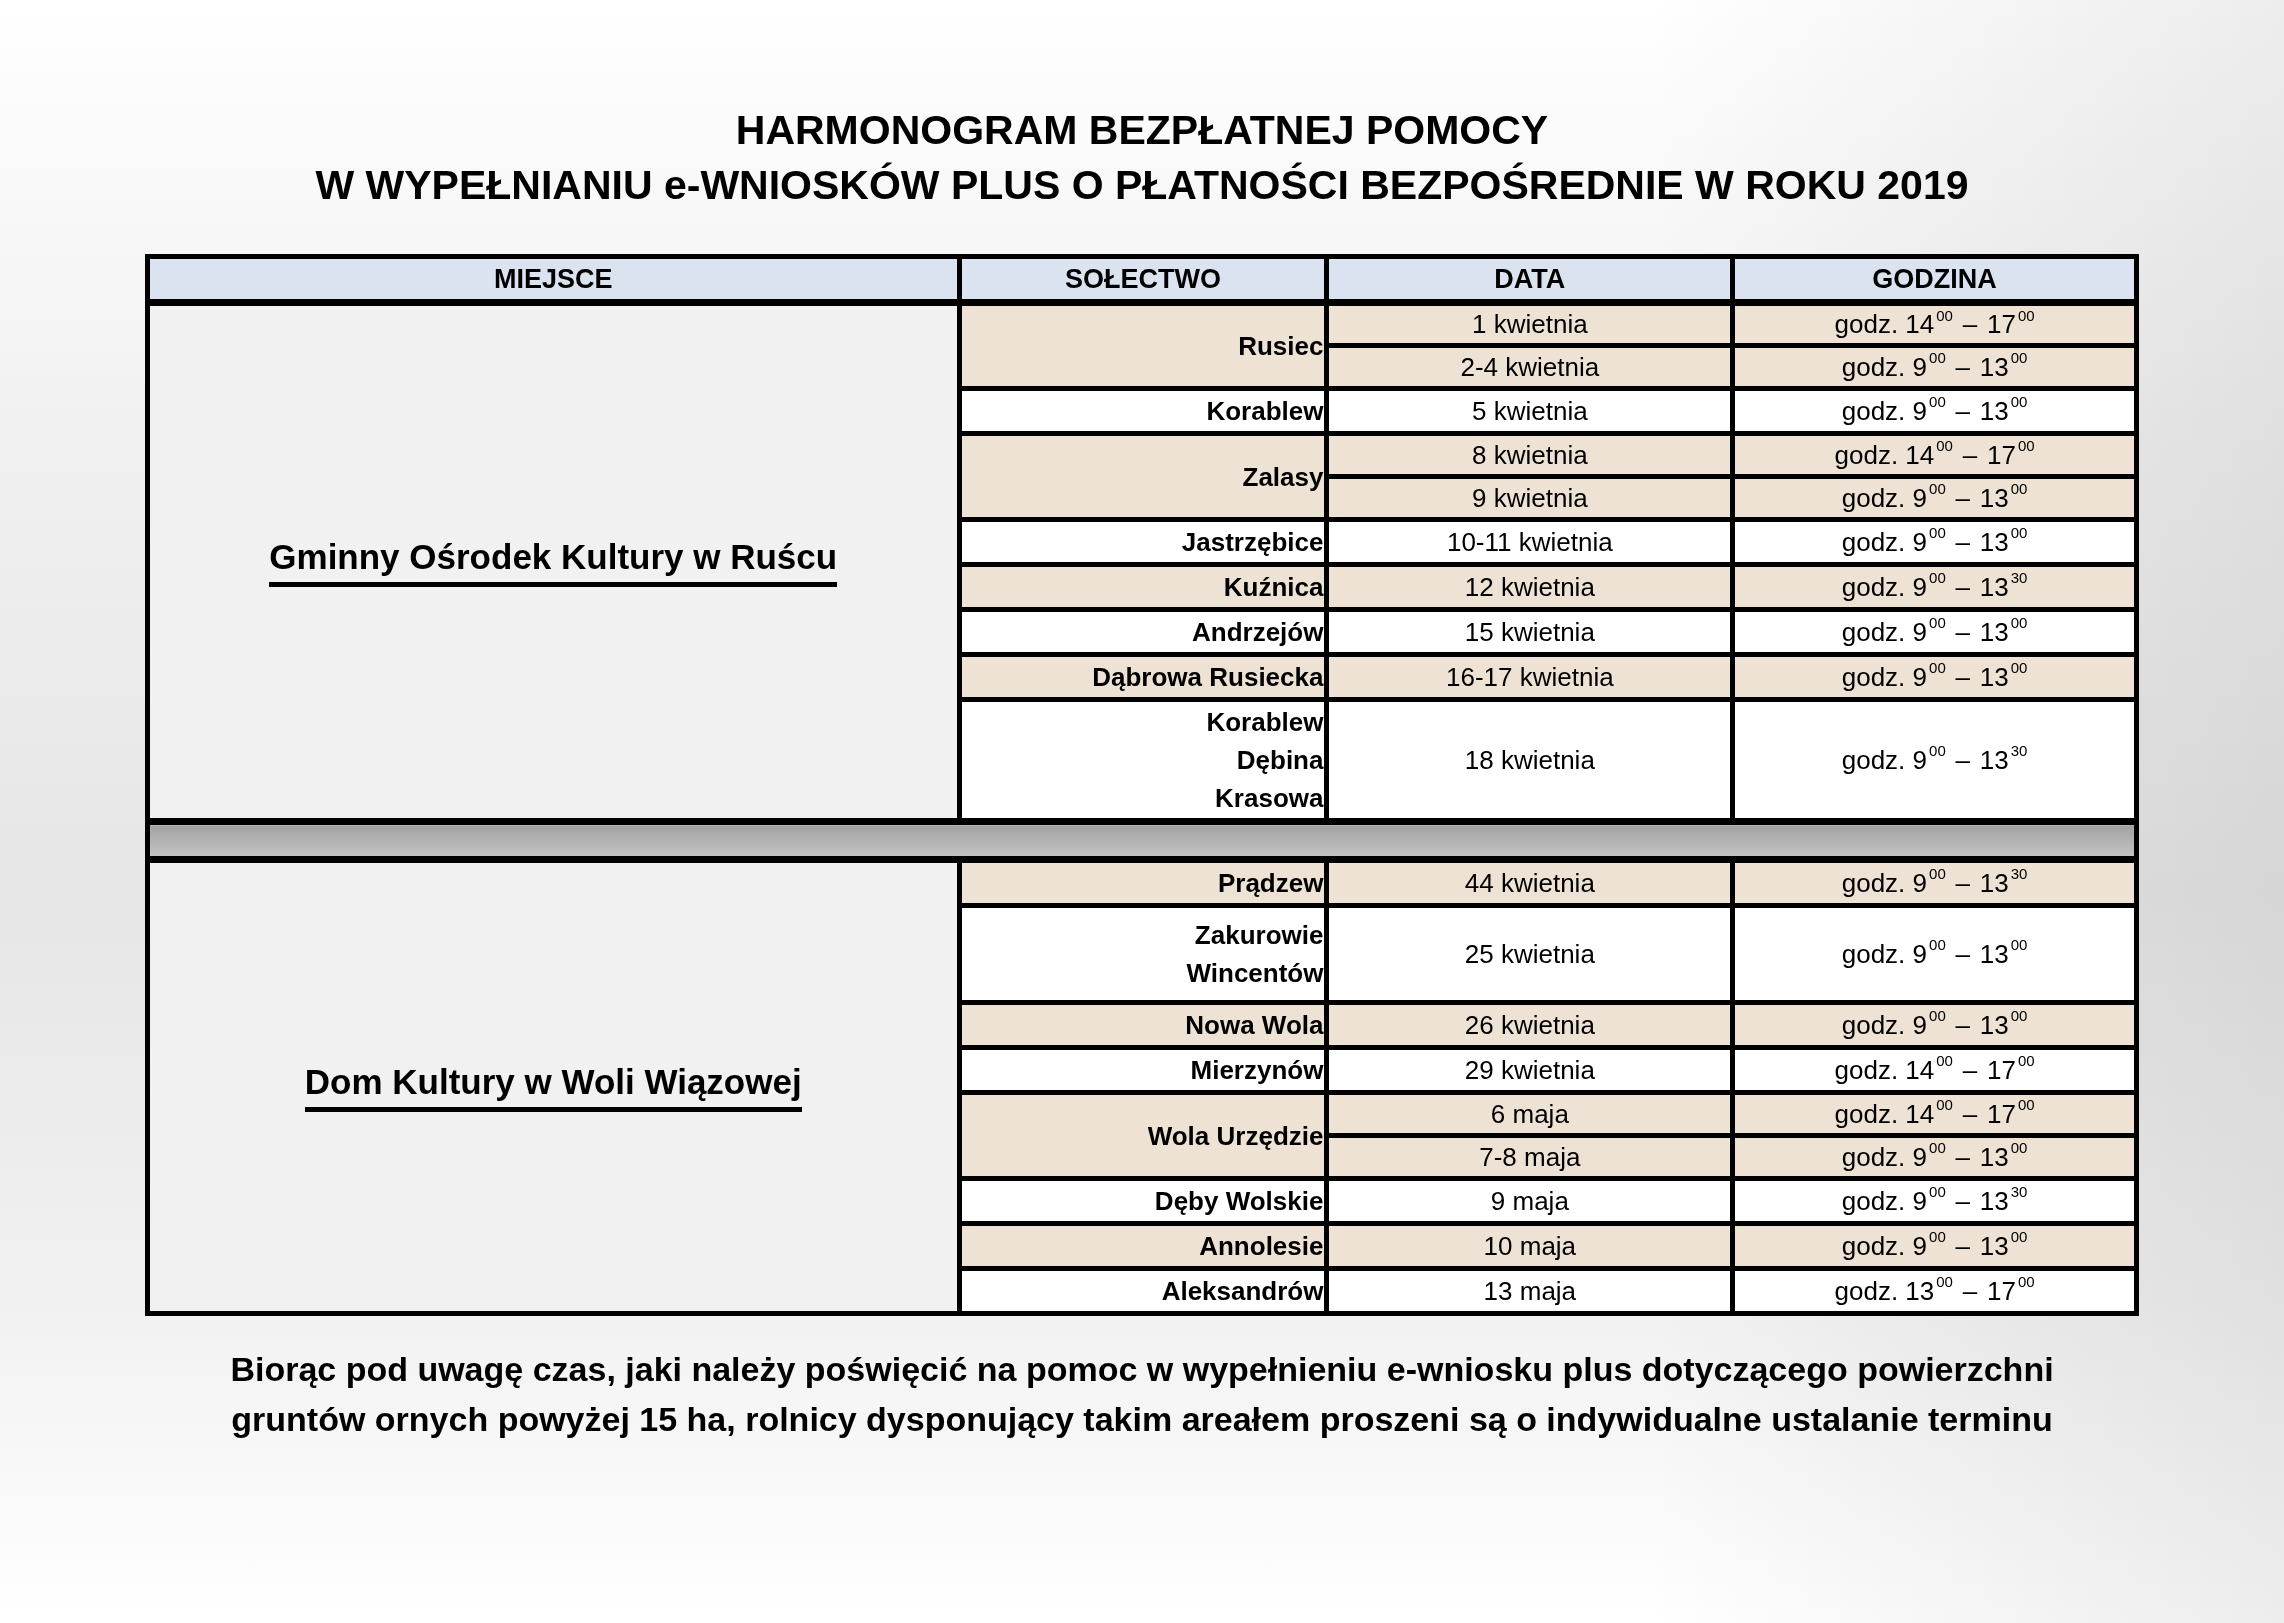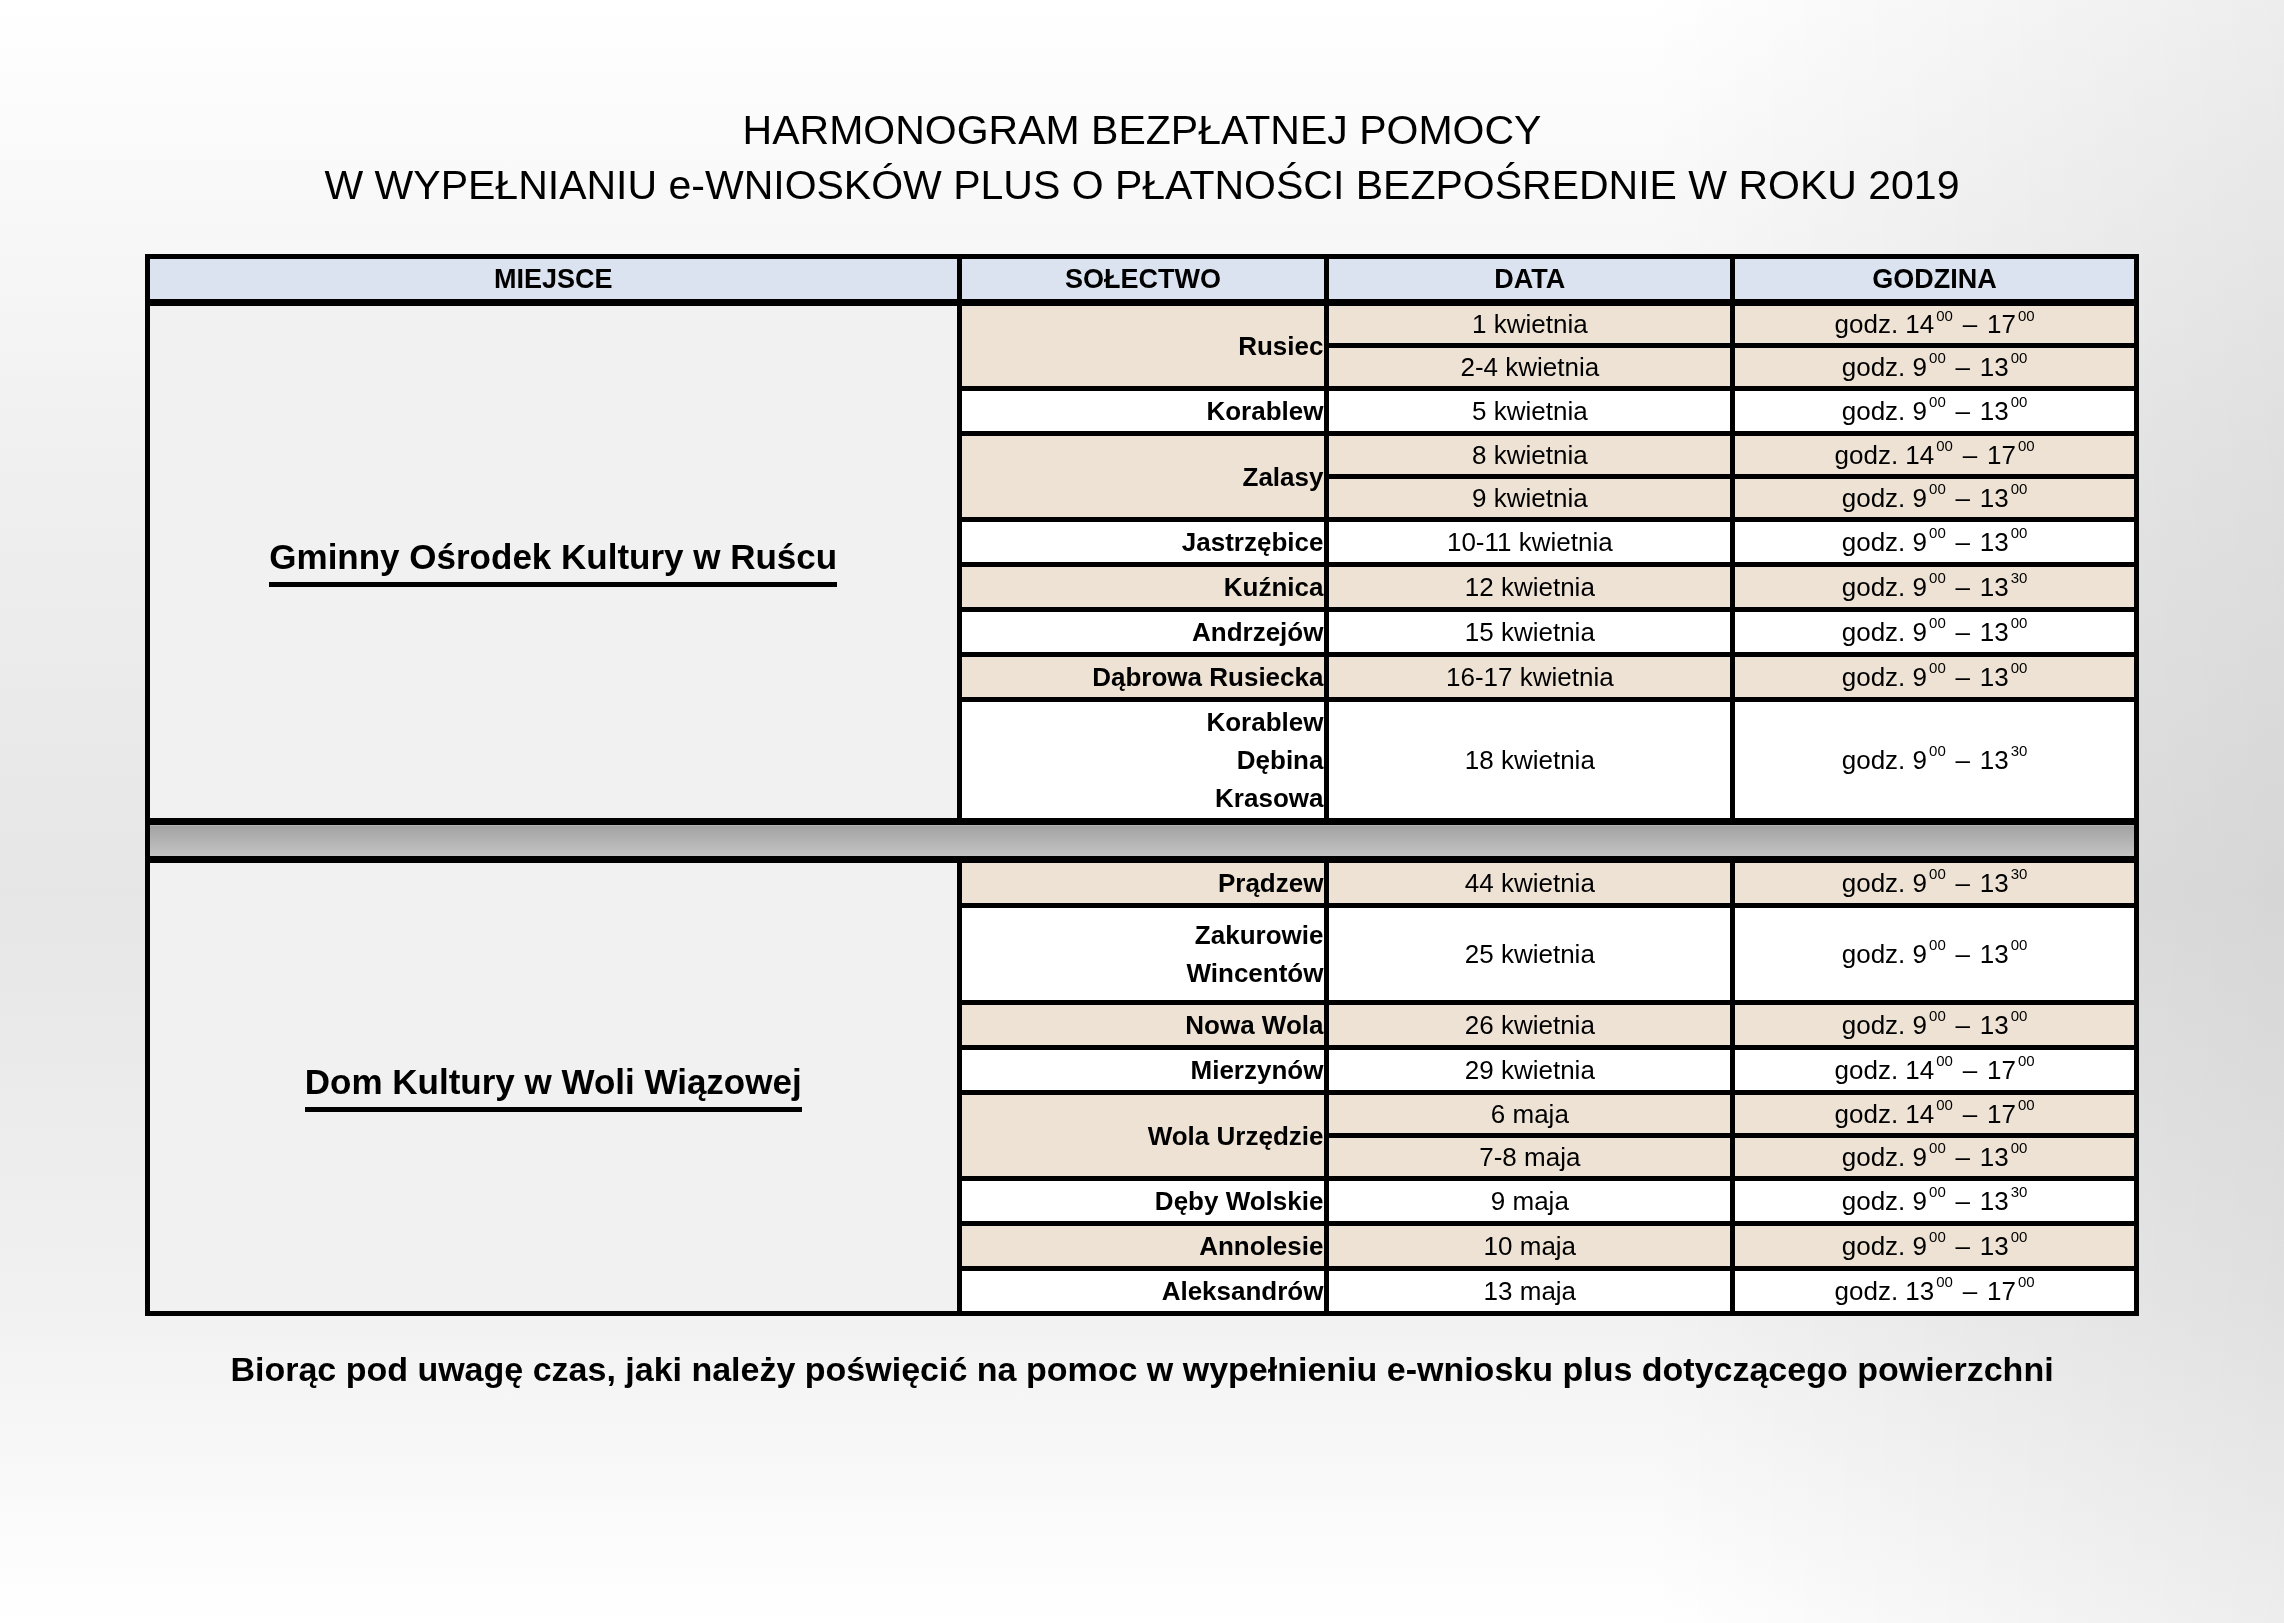--- a/index.html
+++ b/index.html
@@ -13,21 +13,21 @@
     width: 2284px;
     height: 1623px;
     overflow: hidden;
     background:
       linear-gradient(90deg, rgba(0,0,0,0) 72%, rgba(0,0,0,0.07) 100%),
       linear-gradient(180deg, #ffffff 0%, #f0f0f0 28%, #e6e6e6 55%, #f1f1f1 80%, #ffffff 100%);
   }
   .title {
     padding-top: 103px;
     text-align: center;
-    font-weight: 400;
+    font-weight: 700;
     font-size: 41px;
     line-height: 55px;
     color: var(--text, #000);
   }
   table.schedule {
     border-collapse: collapse;
     table-layout: fixed;
     width: 1994px;
     margin: 41px 0 0 145px;
     border: 5.9px solid var(--border, #000);
@@ -249,16 +249,17 @@
             <div class="line">Aleksandrów</div>
           </td>
           <td class="date c-white">13 maja</td>
           <td class="time c-white"><span class="time-prefix">godz.</span> <span class="hour">13</span><span class="sup">00</span> <span class="dash">–</span> <span class="hour">17</span><span class="sup">00</span></td>
         </tr>
       </tbody>
   </table>
 
   <div class="footer">
     <div>Biorąc pod uwagę czas, jaki należy poświęcić na pomoc w wypełnieniu e-wniosku plus dotyczącego powierzchni</div>
+    <div>gruntów ornych powyżej 15 ha, rolnicy dysponujący takim areałem proszeni są o indywidualne ustalanie terminu</div>
   </div>
 
 </div>
 
 
 </body></html>

